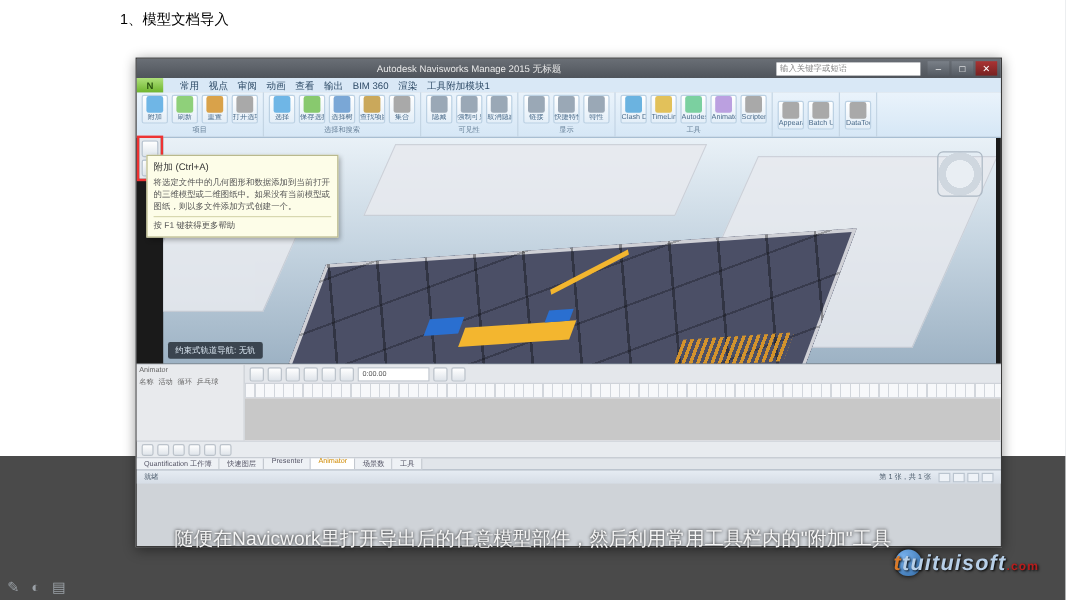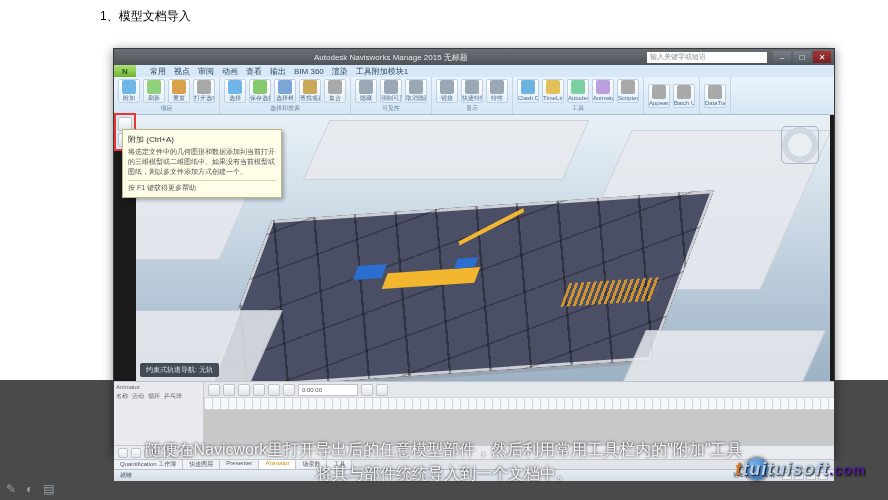--- a/index.html
+++ b/index.html
@@ -42,21 +42,21 @@
     right: 22px;
     bottom: 20px;
     font-size: 18px;
     font-weight: 700;
     font-style: italic;
     letter-spacing: 1px;
     text-shadow: 1px 1px 2px #000;
   }
   .watermark .wm-main { color: #b7cfe8; margin-top: 20px; }
   .watermark .wm-accent { color: #d97a29; }
-  .watermark .wm-tld { color: #4c1d95; font-size: 14px; font-style: normal; }
+  .watermark .wm-tld { color: #b91c1c; font-size: 10px; font-style: normal; }
   .wm-logo {
     position: absolute;
     right: 120px;
     bottom: 20px;
     width: 22px; height: 22px;
     border-radius: 50%;
     background: radial-gradient(circle at 30% 30%, #7ab3ef, #2f6aa8);
     box-shadow: 0 0 4px #000;
   }
 
@@ -157,21 +157,21 @@
   }
   .ribbon-group-title {
     font-size: 6px;
     color: #6a839b;
     margin-top: 1px;
   }
 
   
   .stage-area {
     position: relative;
-    height: 266px;
+    height: 188px;
     background: #1a1a1a;
   }
   .viewport {
     position: absolute;
     left: 22px; right: 4px; top: 0; bottom: 0;
     background: linear-gradient(#e9f1f7 0%, #c7d6e2 45%, #9db2c4 100%);
     overflow: hidden;
   }
   .ground { position: absolute; left: -40px; right: -40px; top: 55px; bottom: -20px; }
   .slab {
@@ -612,21 +612,20 @@
         <div class="sbtn"></div>
         <div class="sbtn"></div>
         <div class="sbtn"></div>
       </div>
     </div>
   </div>
 </div>
 
 <div class="bottom-caption">
   <div>随便在Navicwork里打开导出后的任意模型部件，然后利用常用工具栏内的"附加"工具</div>
-  <div>将其与部件统统导入到一个文档中。</div>
 </div>
 
 <div class="wm-logo"></div>
 <div class="watermark">
   <span class="wm-accent">t</span><span class="wm-main">tuituisoft</span><span class="wm-tld">.com</span>
 </div>
 
 <div class="presenter-icons">
   <span>✎</span>
   <span>◐</span>

